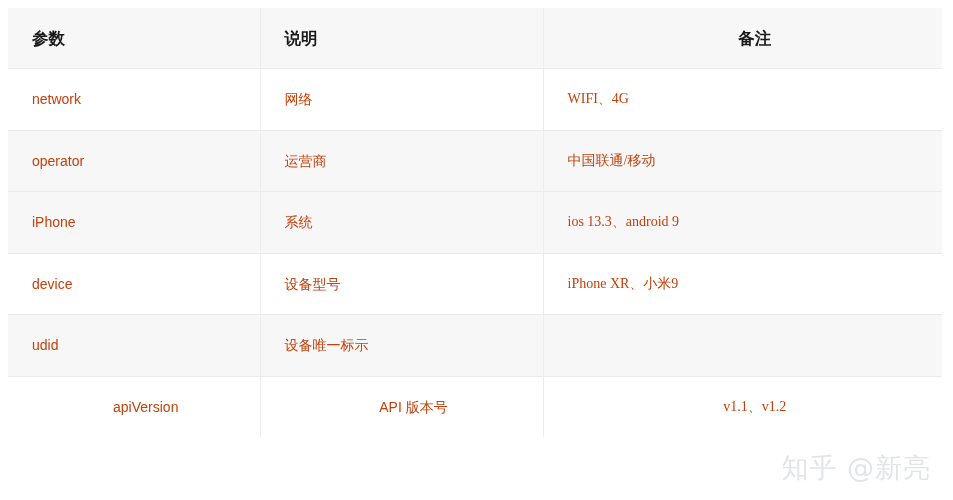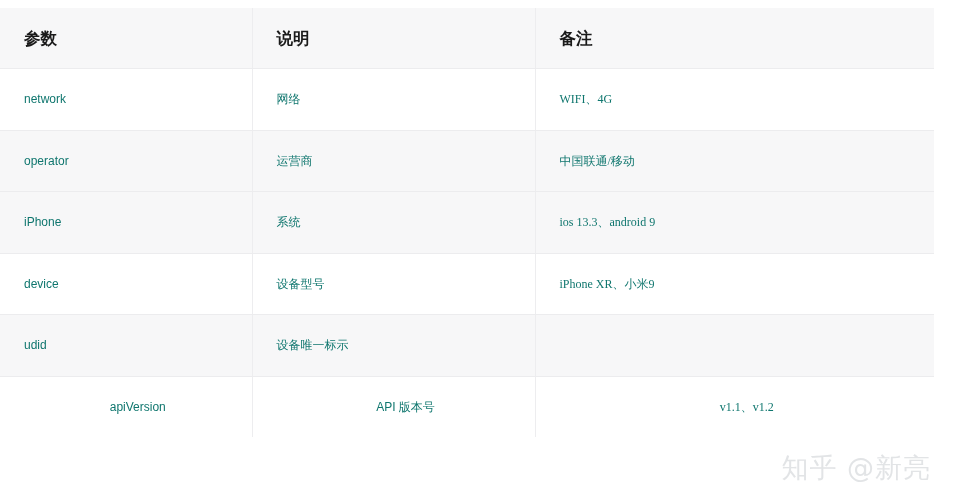--- a/index.html
+++ b/index.html
@@ -10,21 +10,21 @@
     width: 953px;
     height: 500px;
     background: #ffffff;
     font-family: "Liberation Sans", "DejaVu Sans", sans-serif;
     overflow: hidden;
     position: relative;
   }
 
   .table-wrap {
     position: absolute;
-    left: 0;
+    left: 8px;
     top: 8px;
     width: 934px;
     height: 484px;
     overflow: hidden;
   }
 
   table.param-table {
     border-collapse: collapse;
     width: 934px;
     table-layout: fixed;
@@ -45,25 +45,26 @@
     height: 60px;
     line-height: 60px;
     border-right: 1px solid #ededef;
     border-bottom: 1px solid #ececee;
     vertical-align: middle;
     white-space: nowrap;
     overflow: hidden;
   }
   table.param-table thead th:last-child {
     border-right: none;
+    text-align: center;
   }
 
   table.param-table tbody td {
-    color: #0f766e;
-    font-size: 12px;
+    color: #c2410c;
+    font-size: 14px;
     font-weight: normal;
     text-align: left;
     padding: 0 0 0 24px;
     height: 60.5px;
     line-height: 60.5px;
     border-right: 1px solid #ededef;
     border-bottom: 1px solid #ececee;
     vertical-align: middle;
     white-space: nowrap;
     overflow: hidden;

